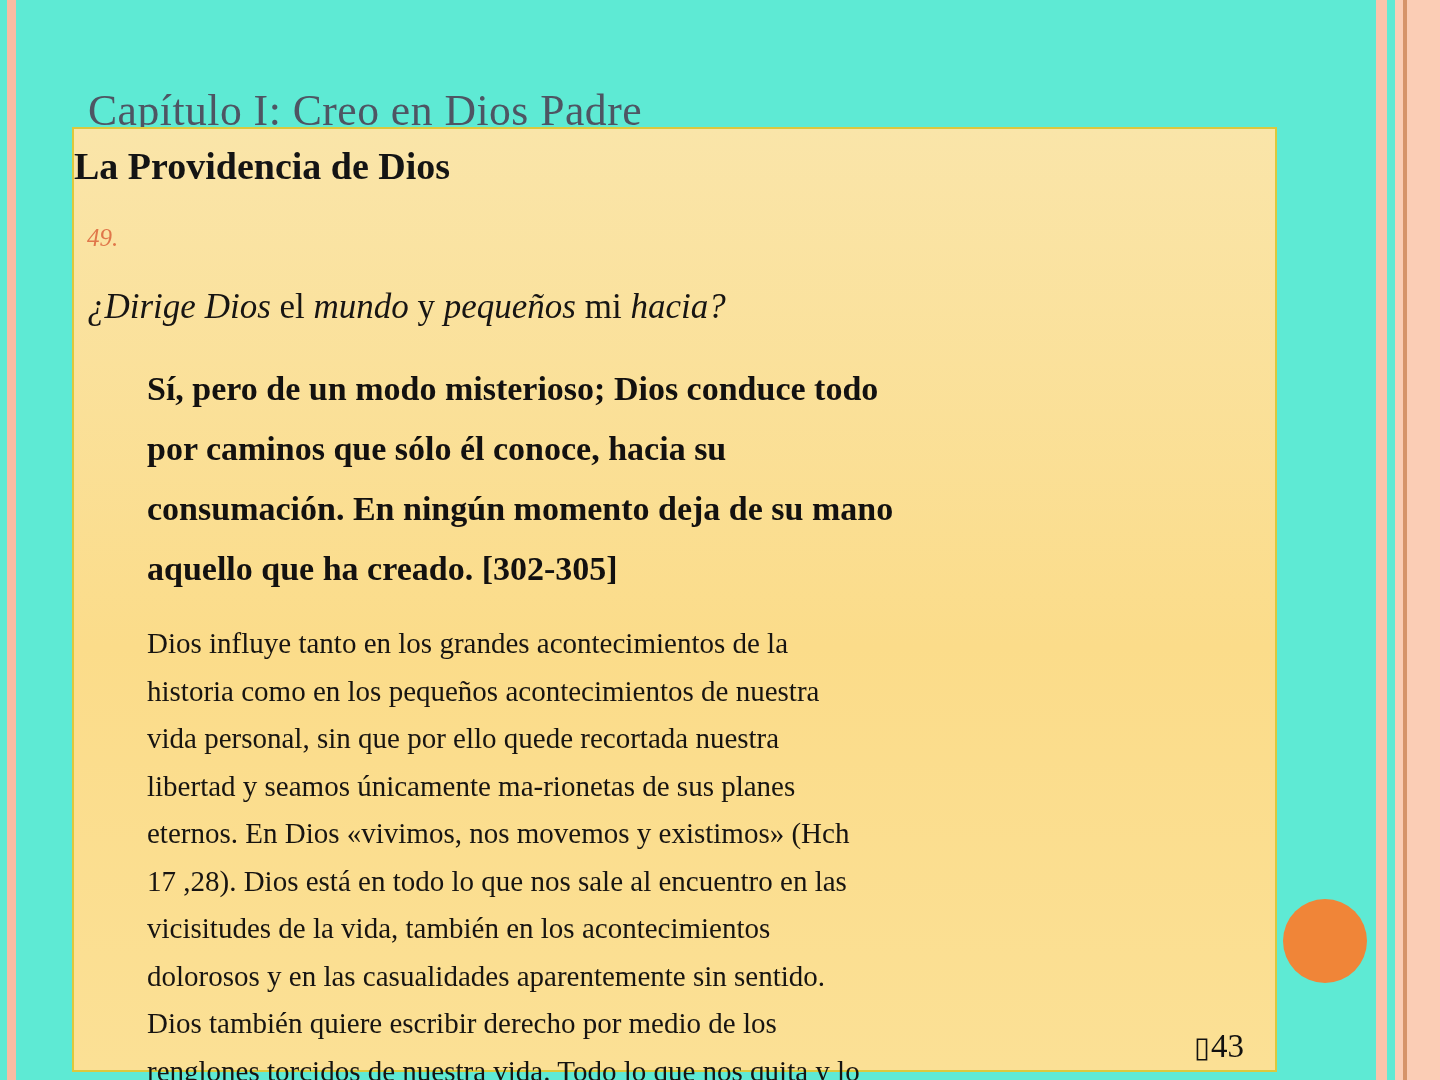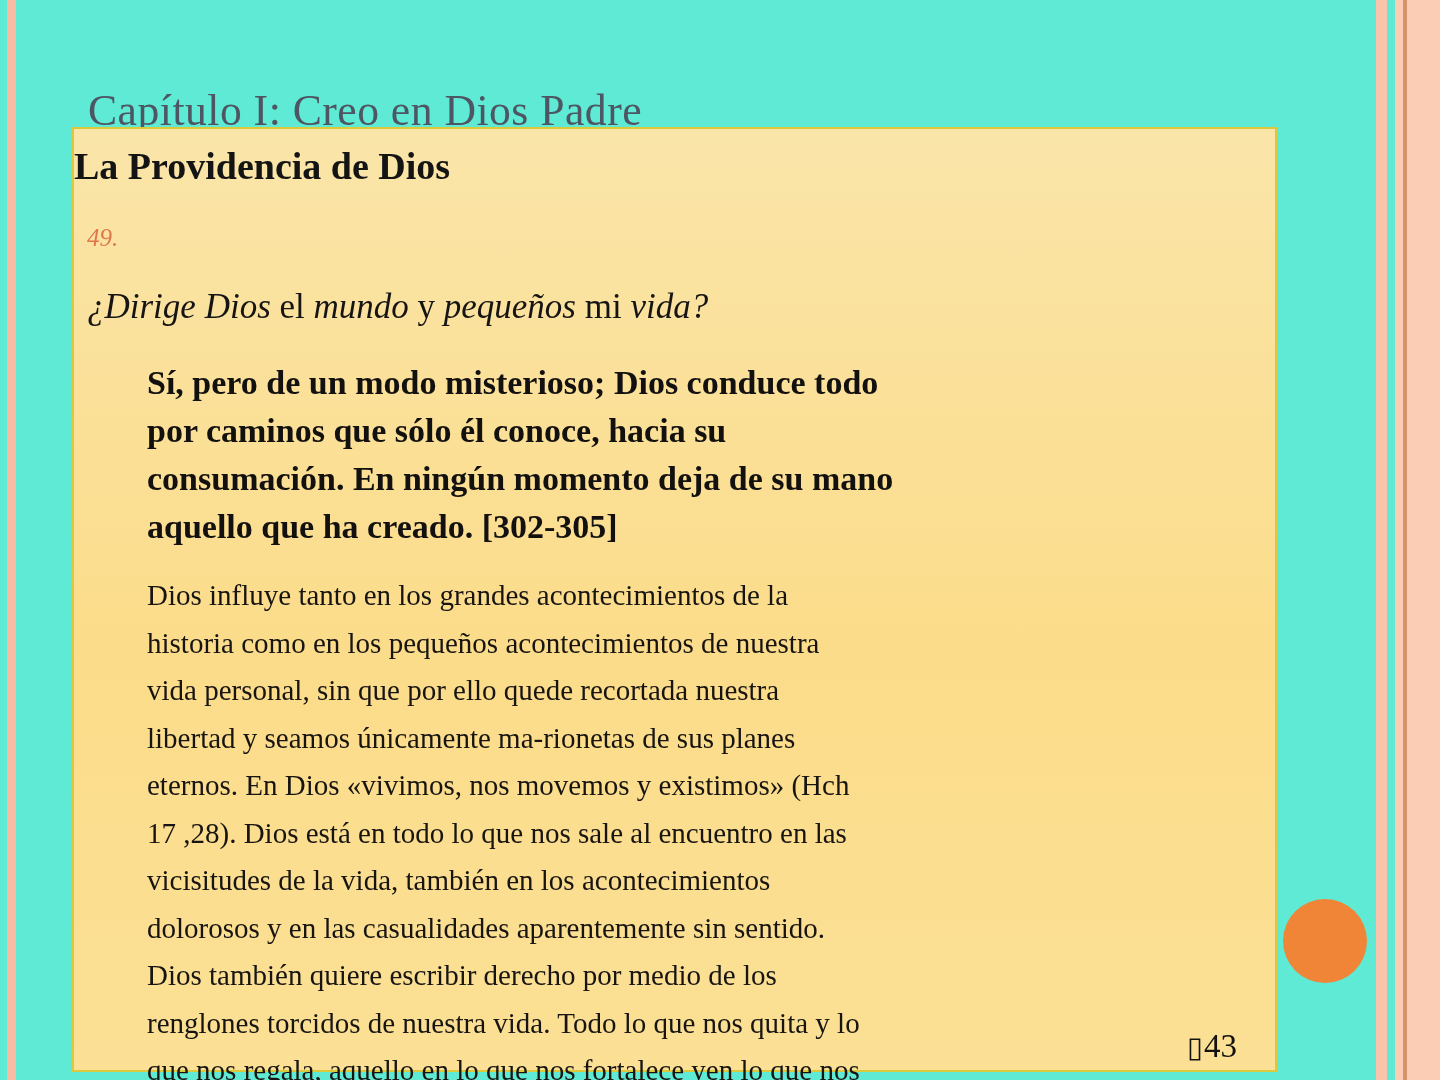--- a/index.html
+++ b/index.html
@@ -90,21 +90,21 @@
     margin: 0;
     font-size: 35px; line-height: 45px;
     color: #171513;
     white-space: nowrap;
   }
   .question .it { font-style: italic; }
   .question .rm { font-style: normal; }
 
   .answer {
     margin: 30px 28px 0 73px;
-    font-size: 34px; line-height: 48px;
+    font-size: 34px; line-height: 60px;
     font-weight: 700;
     white-space: pre-line;
     color: #131110;
   }
 
   .commentary {
     margin: 21px 26px 0 73px;
     font-size: 29px; line-height: 47.5px;
     white-space: pre-line;
     color: #171411;
@@ -113,21 +113,21 @@
   
   .footer-refs {
     position: absolute;
     right: 30px; bottom: 8px;
     font-size: 27px;
     white-space: nowrap;
     color: #1a1713;
   }
   .page-num {
     position: absolute;
-    right: 38px; bottom: 5px;
+    right: 31px; bottom: 5px;
     font-size: 33px;
     color: #121110;
     white-space: nowrap;
   }
   .page-num .glyph-box {
     font-size: 29px;
     letter-spacing: 1px;
   }
 
   
@@ -150,21 +150,21 @@
   <div class="stripe-right-accent"></div>
 
   <h1 class="title">Capítulo I: Creo en Dios Padre</h1>
 
   <div class="content-box">
 
     <div class="box-heading">La Providencia de Dios</div>
 
     <div class="question-row">
       <span class="qnum">49.</span>
-      <p class="question"><span class="it">¿Dirige Dios</span><span class="rm"> el </span><span class="it">mundo</span><span class="rm"> y </span><span class="it">pequeños</span><span class="rm"> mi </span><span class="it">vida?</span></p>
+      <p class="question"><span class="it">¿Dirige Dios</span><span class="rm"> el </span><span class="it">mundo</span><span class="rm"> y </span><span class="it">pequeños</span><span class="rm"> mi </span><span class="it">hacia?</span></p>
     </div>
 
     <p class="answer">Sí, pero de un modo misterioso; Dios conduce todo
 por caminos que sólo él conoce, hacia su
 consumación. En ningún momento deja de su mano
 aquello que ha creado. [302-305]</p>
 
     <p class="commentary">Dios influye tanto en los grandes acontecimientos de la
 historia como en los pequeños acontecimientos de nuestra
 vida personal, sin que por ello quede recortada nuestra

